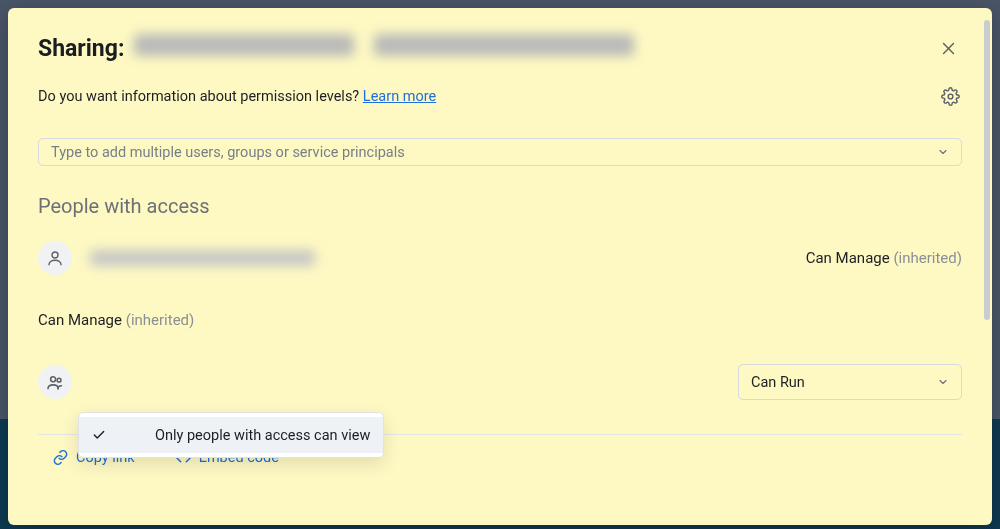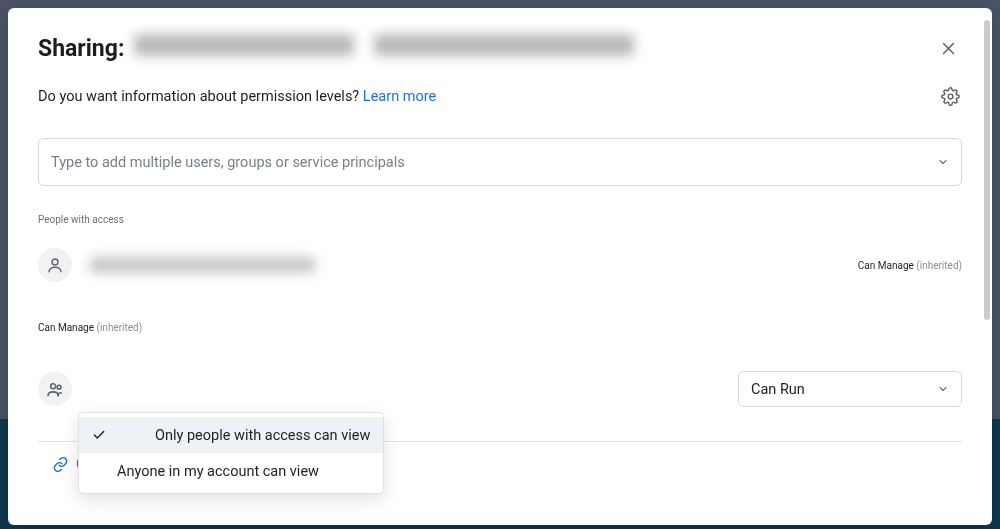--- a/index.html
+++ b/index.html
@@ -18,21 +18,21 @@
       bottom: 0;
       height: 110px;
       background: #0e3a52;
     }
     .modal {
       position: absolute;
       top: 8px;
       left: 8px;
       right: 8px;
       bottom: 4px;
-      background: #ffffff;
+      background: #fef9c3;
       border-radius: 6px;
       box-shadow: 0 4px 20px rgba(0,0,0,0.25);
       display: flex;
       flex-direction: column;
     }
     .scrollbar-track {
       position: absolute;
       right: 2px;
       top: 12px;
       width: 6px;
@@ -87,53 +87,54 @@
       align-items: center;
       justify-content: space-between;
       margin-bottom: 30px;
     }
     .info-text {
       font-size: 14.5px;
       color: #1c1f23;
     }
     .info-link {
       color: #1e6fd9;
+      text-decoration: underline;
       cursor: pointer;
     }
     .gear-btn {
       width: 24px;
       height: 24px;
       display: flex;
       align-items: center;
       justify-content: center;
       cursor: pointer;
       color: #5a5f66;
     }
     .add-input {
       width: 100%;
-      height: 48px;
+      height: 28px;
       border: 1px solid #d6d9dd;
       border-radius: 5px;
       padding: 0 36px 0 12px;
       font-size: 14.5px;
       color: #333;
       position: relative;
       display: flex;
       align-items: center;
       cursor: text;
       margin-bottom: 28px;
     }
     .add-input .placeholder { color: #768089; }
     .add-input .chev {
       position: absolute;
       right: 12px;
       color: #6b7176;
     }
     .section-label {
-      font-size: 10px;
+      font-size: 20px;
       color: #6b7176;
       margin-bottom: 18px;
     }
     .access-row {
       display: flex;
       align-items: center;
       justify-content: space-between;
       height: 44px;
       margin-bottom: 18px;
     }
@@ -159,21 +160,21 @@
     }
     .row-name.blurred {
       display: inline-block;
       width: 225px;
       height: 16px;
       background: #c6c6c6;
       filter: blur(6px);
       border-radius: 3px;
     }
     .perm-text {
-      font-size: 10px;
+      font-size: 15px;
       color: #1c1f23;
       text-align: right;
     }
     .perm-text .inherited {
       color: #8a9097;
     }
     .perm-select {
       min-width: 224px;
       height: 36px;
       border: 1px solid #d6d9dd;
@@ -357,20 +358,16 @@
 
     <div class="dropdown-menu">
       <div class="dropdown-item selected">
         <span class="check">
           <svg width="14" height="14" viewBox="0 0 24 24" fill="none" stroke="currentColor" stroke-width="2.4" stroke-linecap="round" stroke-linejoin="round">
               <polyline points="20 6 9 17 4 12"></polyline>
             </svg>
         </span>
         <span>Only people with access can view</span>
       </div>
-      <div class="dropdown-item">
-        <span class="spacer"></span>
-        <span>Anyone in my account can view</span>
-      </div>
     </div>
 
   </div>
 </div>
 
 </body></html>

